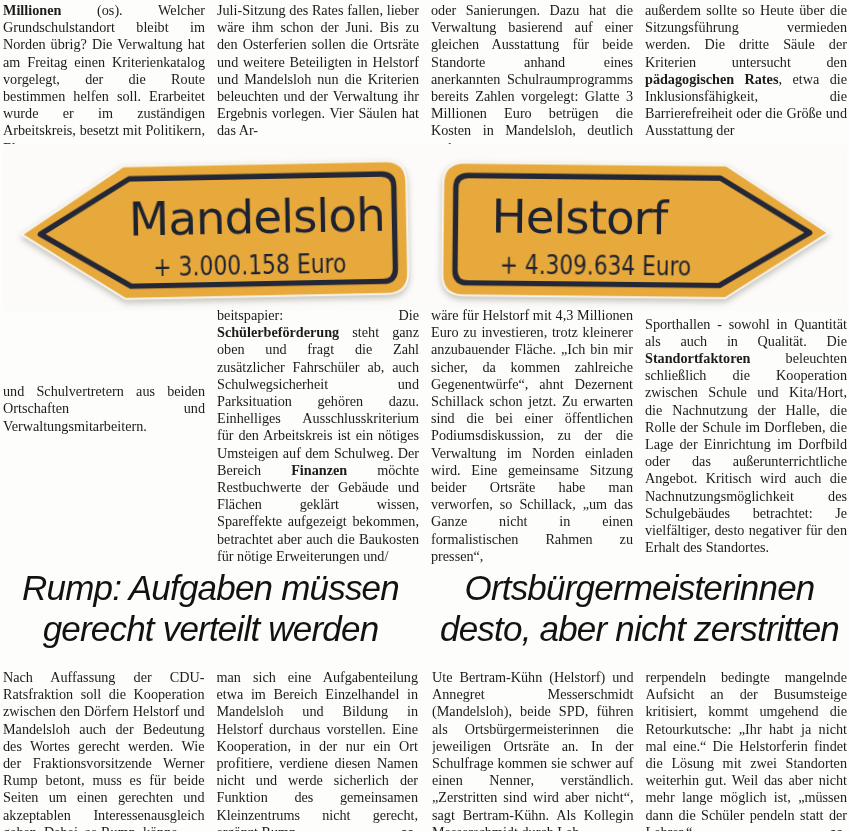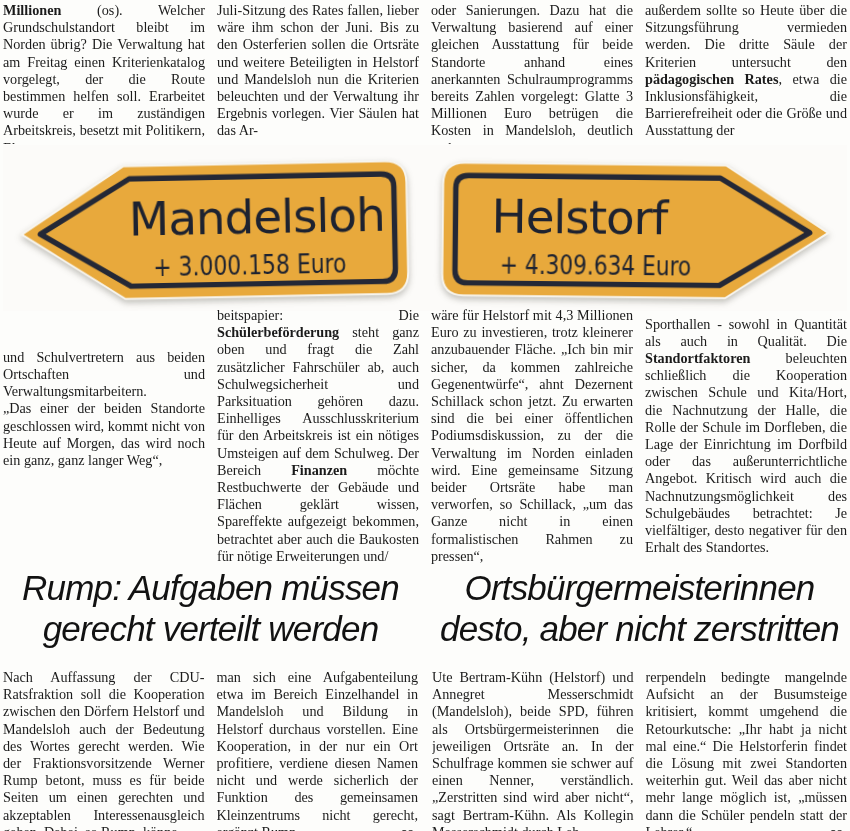--- a/index.html
+++ b/index.html
@@ -81,21 +81,20 @@
       <path d="M384 86 L292 31 L34 31 Q21 31 21 44 L21 128 Q21 141 34 141 L292 141 Z" fill="none" stroke-width="5.5" stroke-linejoin="round" stroke="#242836"></path>
       <text class="sign-title" x="148" y="89" font-size="47" text-anchor="middle" textLength="180" lengthAdjust="spacingAndGlyphs">Helstorf</text>
       <text class="sign-sub" x="165" y="131" font-size="27" text-anchor="middle" textLength="196" lengthAdjust="spacingAndGlyphs">+ 4.309.634 Euro</text>
     </svg>
 
   </div>
 
   <div class="cols4 row-mid">
     <div class="col">
       <p><span>und Schulvertretern aus beiden Ortschaften und Verwaltungsmitarbeitern.</span></p>
-      <p><span>„Das einer der beiden Standorte geschlossen wird, kommt nicht von Heute auf Morgen, das wird noch ein ganz, ganz langer Weg“,</span></p>
       <div class="quote-gap"></div>
     </div>
     <div class="col">
       <p><span>beitspapier: Die </span><b>Schülerbeförderung</b><span> steht ganz oben und fragt die Zahl zusätzlicher Fahrschüler ab, auch Schulwegsicherheit und Parksituation gehören dazu. Einhelliges Ausschlusskriterium für den Arbeitskreis ist ein nötiges Umsteigen auf dem Schulweg. Der Bereich </span><b>Finanzen</b><span> möchte Restbuchwerte der Gebäude und Flächen geklärt wissen, Spareffekte aufgezeigt bekommen, betrachtet aber auch die Baukosten für nötige Erweiterungen und/</span></p>
     </div>
     <div class="col">
       <p><span>wäre für Helstorf mit 4,3 Millionen Euro zu investieren, trotz kleinerer anzubauender Fläche. „Ich bin mir sicher, da kommen zahlreiche Gegenentwürfe“, ahnt Dezernent Schillack schon jetzt. Zu erwarten sind die bei einer öffentlichen Podiumsdiskussion, zu der die Verwaltung im Norden einladen wird. Eine gemeinsame Sitzung beider Ortsräte habe man verworfen, so Schillack, „um das Ganze nicht in einen formalistischen Rahmen zu pressen“,</span></p>
     </div>
     <div class="col">
       <p><span>Sporthallen - sowohl in Quantität als auch in Qualität. Die </span><b>Standortfaktoren</b><span> beleuchten schließlich die Kooperation zwischen Schule und Kita/Hort, die Nachnutzung der Halle, die Rolle der Schule im Dorfleben, die Lage der Einrichtung im Dorfbild oder das außerunterrichtliche Angebot. Kritisch wird auch die Nachnutzungsmöglichkeit des Schulgebäudes betrachtet: Je vielfältiger, desto negativer für den Erhalt des Standortes.</span></p>

